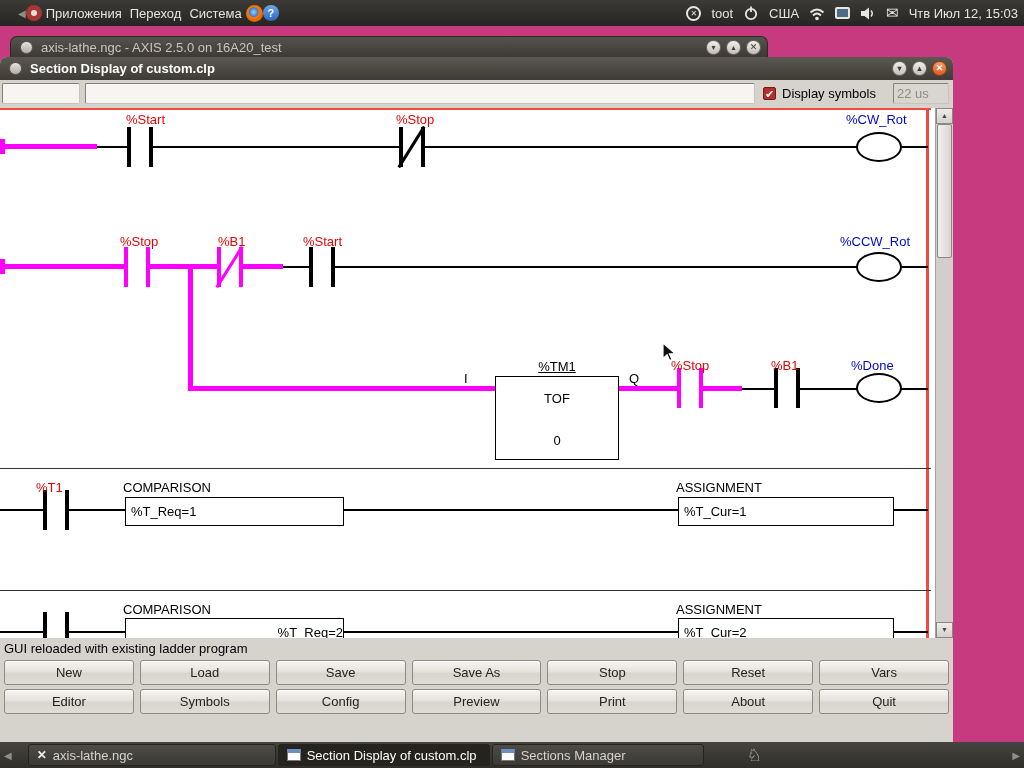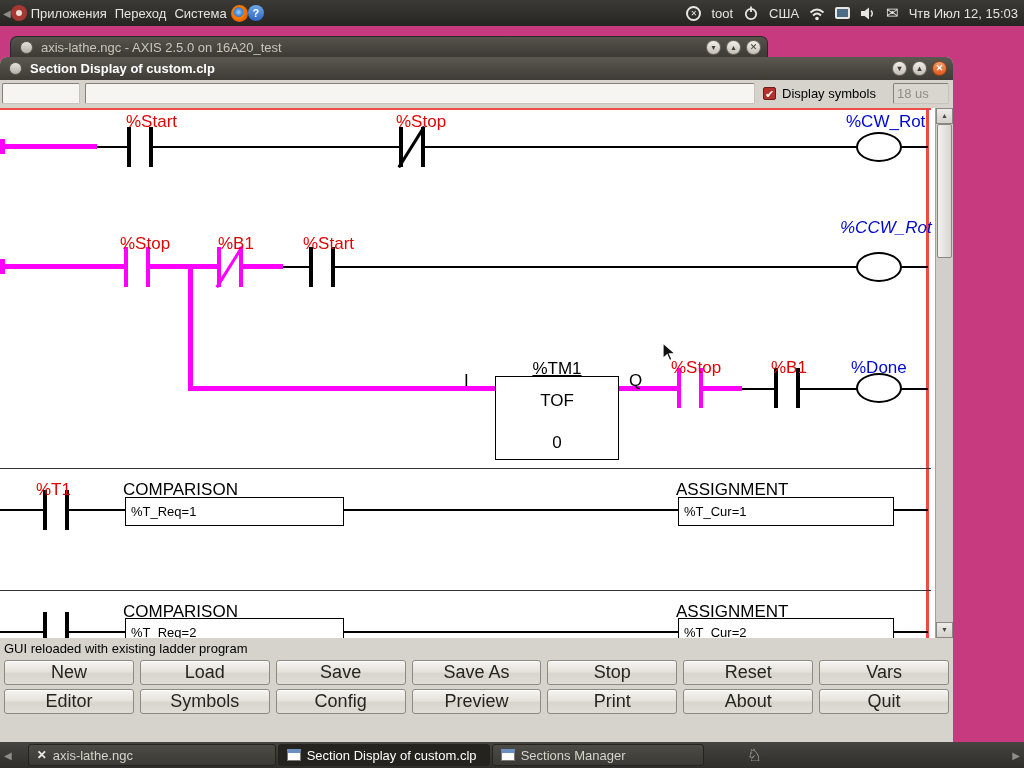--- a/index.html
+++ b/index.html
@@ -10,21 +10,21 @@
     font-family:"Liberation Sans", sans-serif;
   }
 
   
   .panel {
     position:absolute; left:0; top:0; width:1024px; height:26px;
     background:linear-gradient(#3b3a37,#262522);
     display:flex; align-items:center; justify-content:space-between;
     color:#e6e4e0; font-size:13px; z-index:50;
   }
-  .panel-left { display:flex; align-items:center; padding-left:3px; }
+  .panel-left { display:flex; align-items:center; padding-left:18px; }
   .panel-right{ display:flex; align-items:center; gap:10px; padding-right:6px; }
   .menu-item { padding:0 4px; }
   .hide-arrow { color:#8f8d87; font-size:10px; }
   .i-left::before{content:"◀";} .i-right::before{content:"▶";}
   .apps-ico { width:16px; height:16px; border-radius:50%; background:#a53832; position:relative; }
   .apps-ico::before { content:""; position:absolute; left:5px; top:5px; width:6px; height:6px; border-radius:50%; background:#e9ddd4; }
   .ff-ico { width:17px; height:17px; border-radius:50%;
     background:radial-gradient(circle at 45% 42%, #9ed1f7 0%, #3b7bd4 32%, #f57c00 40%, #e66000 72%, #b34b00 100%); }
   .help-ico { width:16px; height:16px; border-radius:50%; background:linear-gradient(#6ea6e8,#2f66c0);
     color:#fff; font-size:11px; font-weight:bold; text-align:center; line-height:16px; }
@@ -80,40 +80,40 @@
   .wh.m { height:5px; background:#ff00ff; }
   .wv.m { position:absolute; width:5px; background:#ff00ff; }
   .redline { position:absolute; background:#f04a45; }
   .sep { position:absolute; height:1px; background:#333; left:0; width:931px; }
   .contact { position:absolute; width:26px; height:40px; background:#fff; color:#000; }
   .contact.mag { color:#ff00ff; }
   .cbar { position:absolute; top:0; width:4px; height:100%; background:currentColor; }
   .cbar.l{left:0;} .cbar.r{right:0;}
   .slash { position:absolute; left:11px; top:-4px; width:3px; height:48px; background:currentColor; transform:rotate(32deg); }
   .coil { position:absolute; width:46px; height:30px; border:2px solid #000; border-radius:50%; background:#fff; }
-  .lbl { position:absolute; font-size:17px; white-space:nowrap; color:#000; }
+  .lbl { position:absolute; font-size:13px; white-space:nowrap; color:#000; }
   .lbl.red{color:#e00505;} .lbl.blue{color:#0008cc;}
   .lbl.ctr{ text-align:center; }
   .lbox { position:absolute; border:1px solid #000; background:#fff;
     font-size:13px; color:#000; display:flex; align-items:center; padding-left:5px; }
   .tbox { position:absolute; left:495px; top:268px; width:124px; height:84px; border:1px solid #000; background:#fff; }
 
   
   .vscroll { position:absolute; right:0; top:0; width:18px; height:530px;
     background:#d2cfca; border-left:1px solid #a5a19b; }
   .vstep { position:absolute; left:0; width:17px; height:16px; background:linear-gradient(#eeece9,#d4d1cb);
     border:1px solid #8b8781; color:#4a4742; font-size:7px; text-align:center; line-height:14px; }
   .i-up::before{content:"▲";} .i-down::before{content:"▼";}
   .vthumb { position:absolute; left:1px; top:16px; width:15px; height:134px;
     background:linear-gradient(90deg,#f2f0ed,#d9d6d1); border:1px solid #8b8781; border-radius:2px; }
 
   
   .statusbar { height:20px; display:flex; align-items:center; padding-left:4px; font-size:13px; color:#000; }
   .btn-grid { display:grid; grid-template-columns:repeat(7,1fr); gap:4px 6px; padding:2px 4px; height:58px; }
-  .gbtn { font-family:"Liberation Sans",sans-serif; font-size:18px; color:#26241f;
+  .gbtn { font-family:"Liberation Sans",sans-serif; font-size:13px; color:#26241f;
     background:linear-gradient(#f7f5f2 0%, #e6e3dd 45%, #d8d4ce 55%, #e0ddd7 100%);
     border:1px solid #8e8a82; border-radius:3px; box-shadow:inset 0 1px 0 #fff; }
   .window-filler { height:26px; }
 
   
   .taskbar { position:absolute; left:0; bottom:0; width:1024px; height:26px;
     background:linear-gradient(#45443f,#2f2e2a); display:flex; align-items:center;
     color:#d6d3cc; font-size:13px; z-index:60; }
   .task { height:22px; margin:2px 1px; display:flex; align-items:center; gap:6px; padding:0 8px;
     border:1px solid #24231e; border-radius:3px; background:linear-gradient(#4c4b45,#3a3934);
@@ -182,21 +182,21 @@
       <span class="wbtn i-max"></span>
       <span class="wbtn close-orange i-close"></span>
     </span>
   </div>
 
   <div class="lw-toolbar">
     <div class="entry" style="left:2px; top:3px; width:78px;"></div>
     <div class="entry" style="left:85px; top:3px; width:670px;"></div>
     <span class="chk i-chk"></span>
     <span class="chk-label">Display symbols</span>
-    <div class="entry disabled" style="left:893px; top:3px; width:56px;">18 us</div>
+    <div class="entry disabled" style="left:893px; top:3px; width:56px;">22 us</div>
   </div>
 
   <div class="canvas">
 
     <div class="redline" style="left:0; top:0; width:931px; height:2px;"></div>
     <div class="redline" style="left:926px; top:0; width:3px; height:530px;"></div>
     <div class="sep" style="top:360px;"></div>
     <div class="sep" style="top:482px;"></div>
 
     <div class="wh" style="left:0; top:38px; width:928px;"></div>
@@ -229,21 +229,21 @@
         <i class="slash"></i>
       </div>
     <div class="contact" style="left:309px; top:139px;">
         <i class="cbar l"></i>
         <i class="cbar r"></i>
       </div>
     <div class="coil" style="left:856px; top:144px;"></div>
     <div class="lbl red" style="left:120px; top:126px;">%Stop</div>
     <div class="lbl red" style="left:218px; top:126px;">%B1</div>
     <div class="lbl red" style="left:303px; top:126px;">%Start</div>
-    <div class="lbl blue" style="left:840px; top:110px;font-style:italic;">%CCW_Rot</div>
+    <div class="lbl blue" style="left:840px; top:126px;">%CCW_Rot</div>
 
     <div class="wv m" style="left:188px; top:158px; height:125px;"></div>
     <div class="wh m" style="left:188px; top:278px; width:307px;"></div>
     <div class="wh m" style="left:619px; top:278px; width:123px;"></div>
     <div class="wh" style="left:742px; top:280px; width:186px;"></div>
 
     <div class="tbox">
       <div class="lbl ctr" style="left:0; top:14px; width:122px;">TOF</div>
       <div class="lbl ctr" style="left:0; top:56px; width:122px;">0</div>
     </div>
@@ -279,21 +279,21 @@
         <span>%T_Cur=1</span>
       </div>
 
     <div class="wh" style="left:0; top:523px; width:928px;"></div>
     <div class="contact" style="left:43px; top:504px;">
         <i class="cbar l"></i>
         <i class="cbar r"></i>
       </div>
     <div class="lbl red" style="left:36px; top:494px;margin-top:41px;">%T2</div>
     <div class="lbl" style="left:123px; top:494px;">COMPARISON</div>
-    <div class="lbox" style="left:125px; top:510px; width:219px; height:29px;">
+    <div class="lbox" style="left:125px; top:510px; width:219px; height:29px;justify-content:flex-end;">
         <span>%T_Req=2</span>
       </div>
     <div class="lbl" style="left:676px; top:494px;">ASSIGNMENT</div>
     <div class="lbox" style="left:678px; top:510px; width:216px; height:29px;">
         <span>%T_Cur=2</span>
       </div>
 
     <svg class="cursor" width="16" height="22" viewBox="0 0 16 22" style="left:662px; top:234px;">
       <polygon points="1,1 1,16.5 5.1,12.8 7.6,18.6 10,17.5 7.4,11.9 13,11.5" fill="#111" stroke="#fff" stroke-width="1.2"></polygon>
     </svg>

